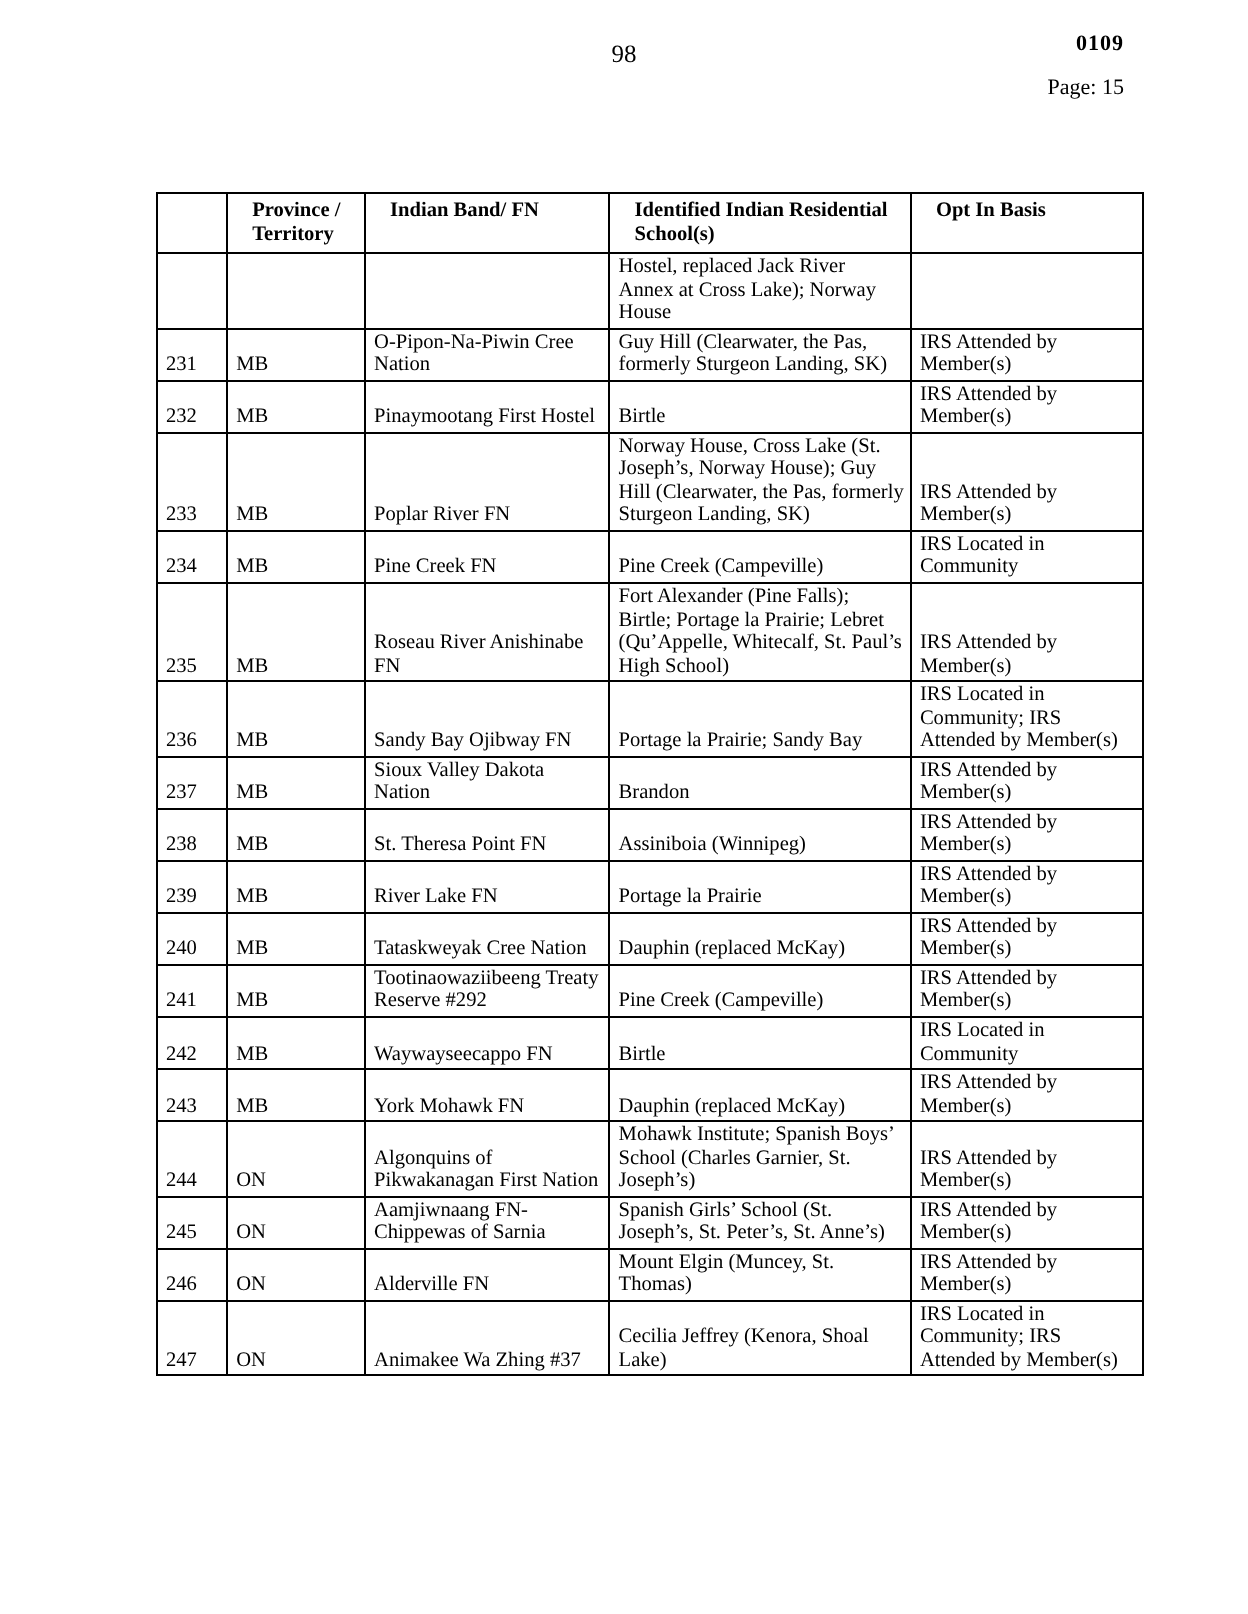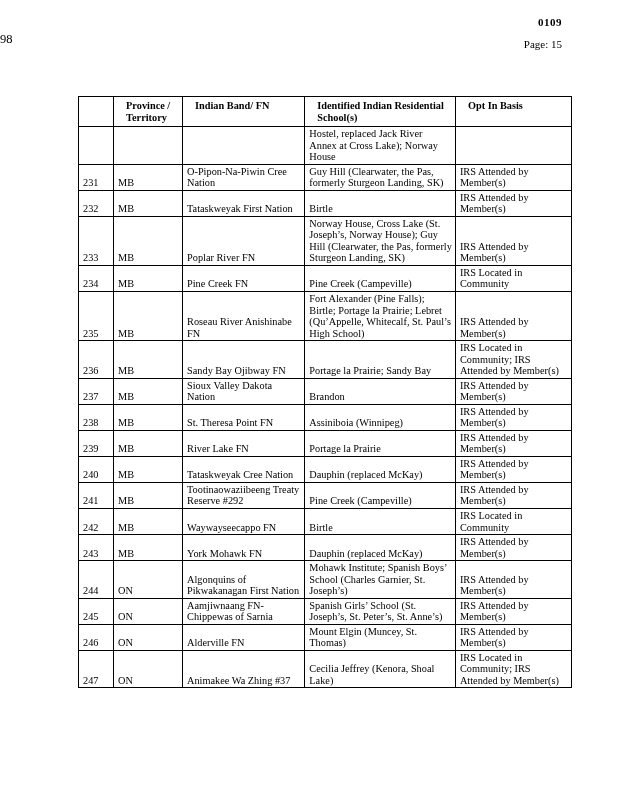--- a/index.html
+++ b/index.html
@@ -19,22 +19,22 @@
     position: relative;
     width: 624px;
     height: 807px;
     box-sizing: border-box;
   }
   .hdr-center {
     position: absolute;
     top: 20px;
     left: 0;
     width: 624px;
+    text-align: center;
     font-size: 12.5px;
-    margin-top: 12px;
   }
   .hdr-right {
     position: absolute;
     top: 16px;
     right: 62px;
     text-align: right;
     font-size: 11px;
     font-weight: bold;
     letter-spacing: 0.5px;
   }
@@ -122,21 +122,21 @@
       <tr>
         <td class="num">231</td>
         <td class="prov">MB</td>
         <td class="band cell-top">O-Pipon-Na-Piwin Cree Nation</td>
         <td class="school cell-top">Guy Hill (Clearwater, the Pas, formerly Sturgeon Landing, SK)</td>
         <td class="opt cell-top">IRS Attended by Member(s)</td>
       </tr>
       <tr>
         <td class="num">232</td>
         <td class="prov">MB</td>
-        <td class="band cell-top">Tataskweyak First Nation</td>
+        <td class="band cell-top">Pinaymootang First Hostel</td>
         <td class="school">Birtle</td>
         <td class="opt cell-top">IRS Attended by Member(s)</td>
       </tr>
       <tr>
         <td class="num">233</td>
         <td class="prov">MB</td>
         <td class="band">Poplar River FN</td>
         <td class="school cell-top">Norway House, Cross Lake (St. Joseph’s, Norway House); Guy Hill (Clearwater, the Pas, formerly Sturgeon Landing, SK)</td>
         <td class="opt cell-top">IRS Attended by Member(s)</td>
       </tr>

